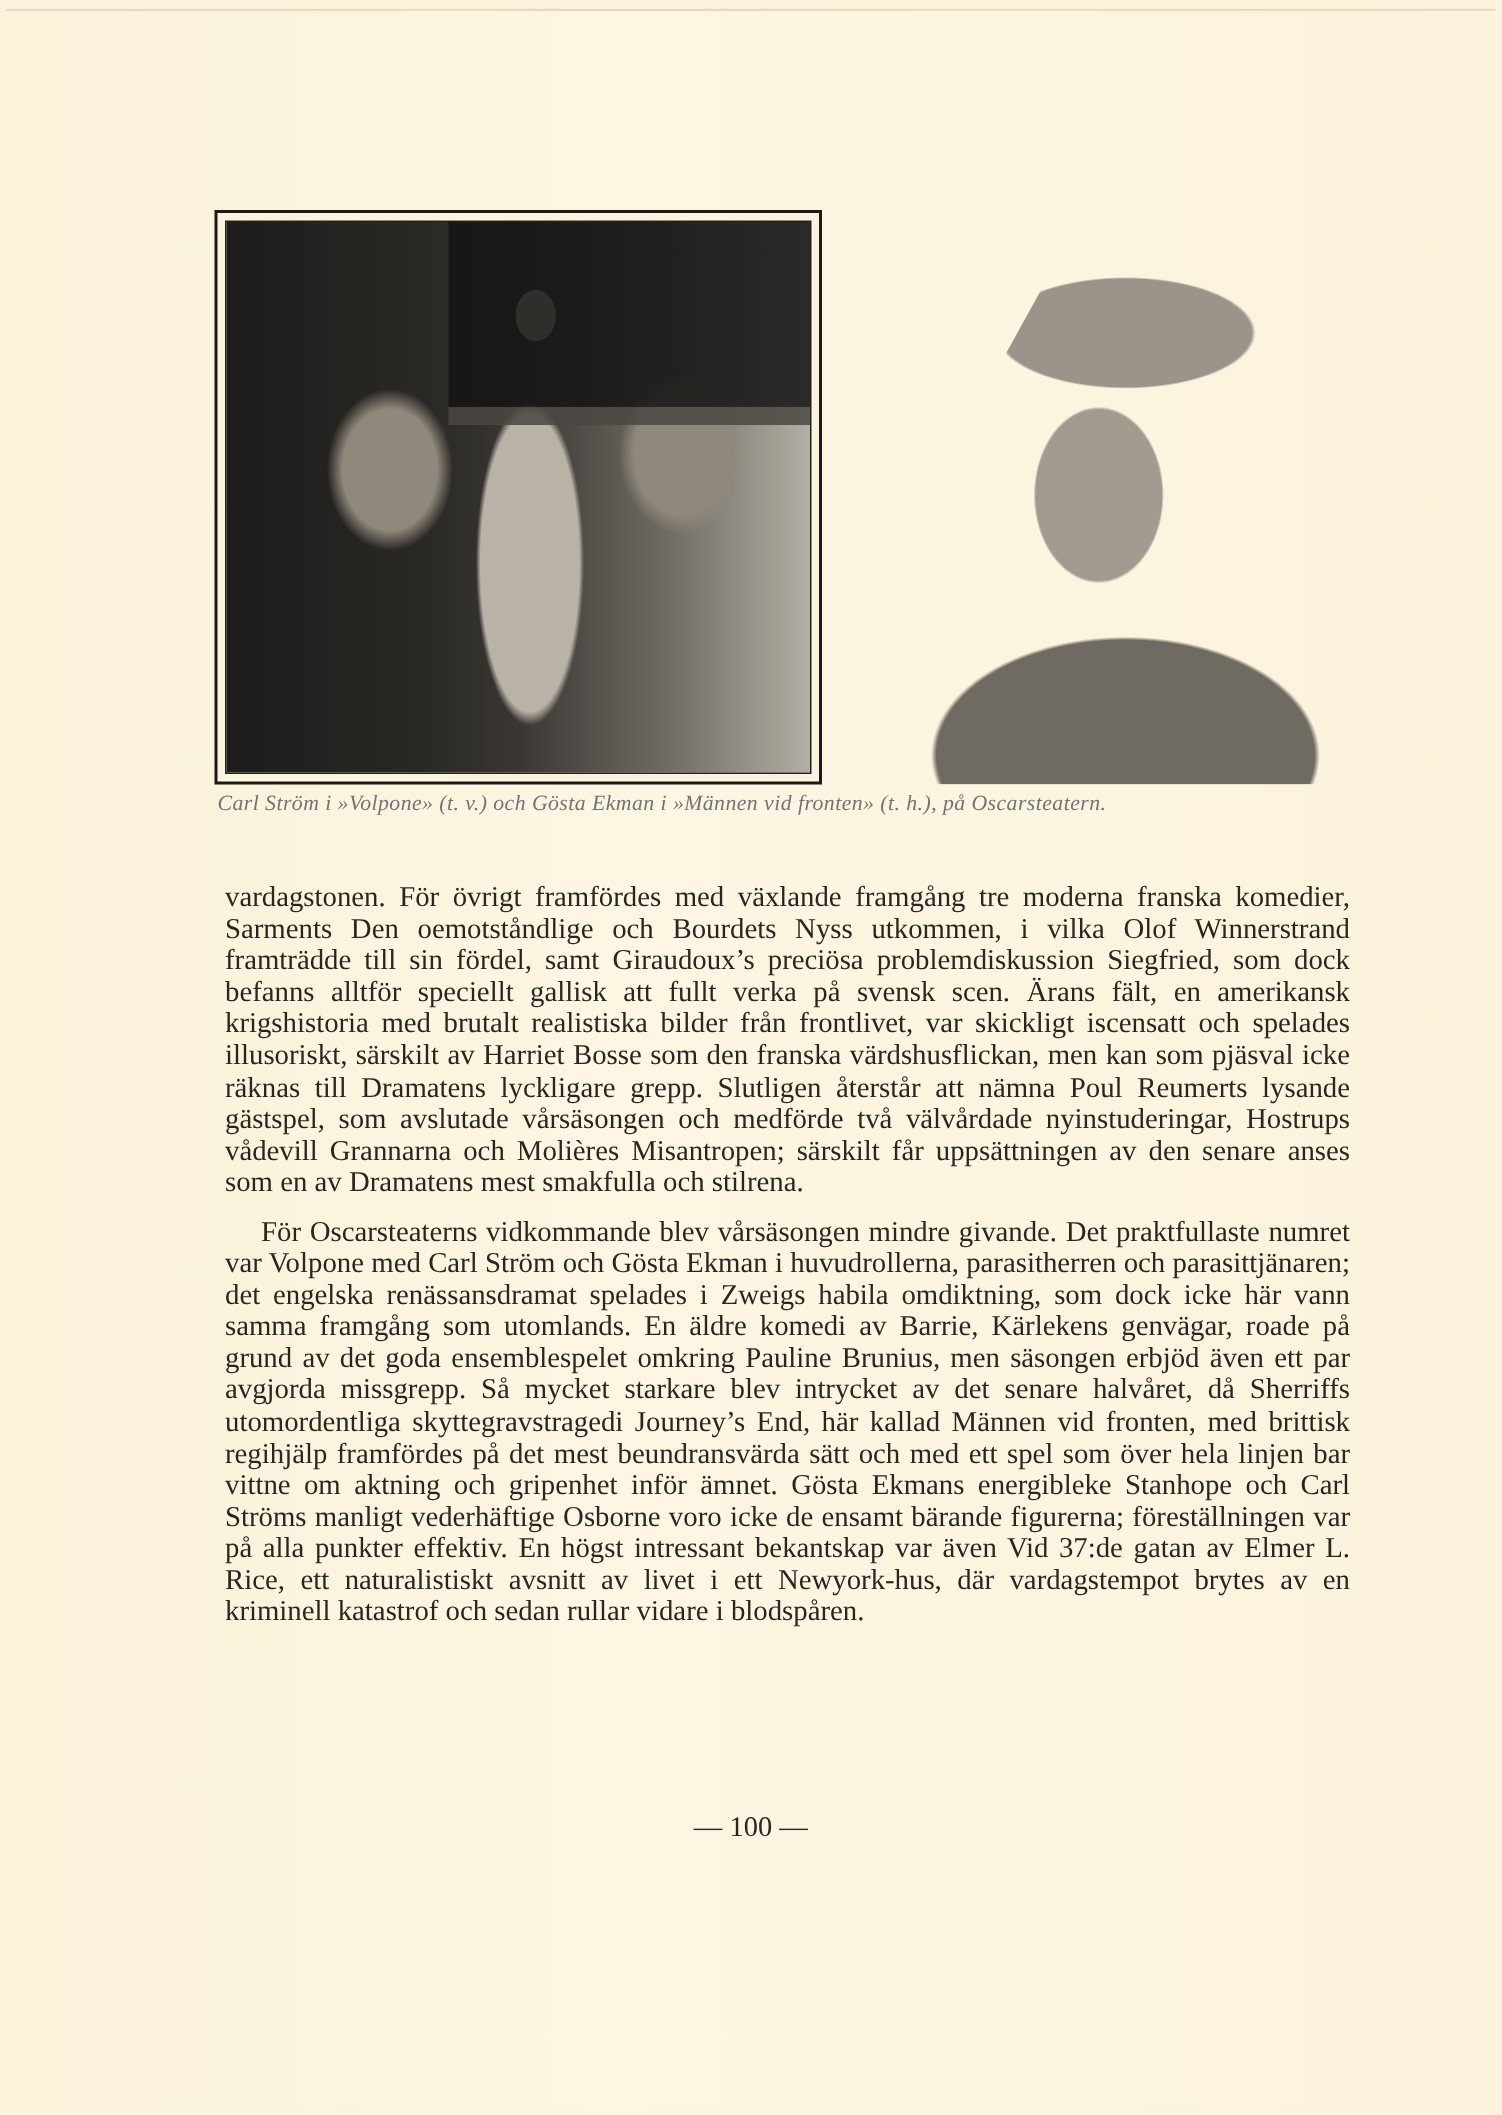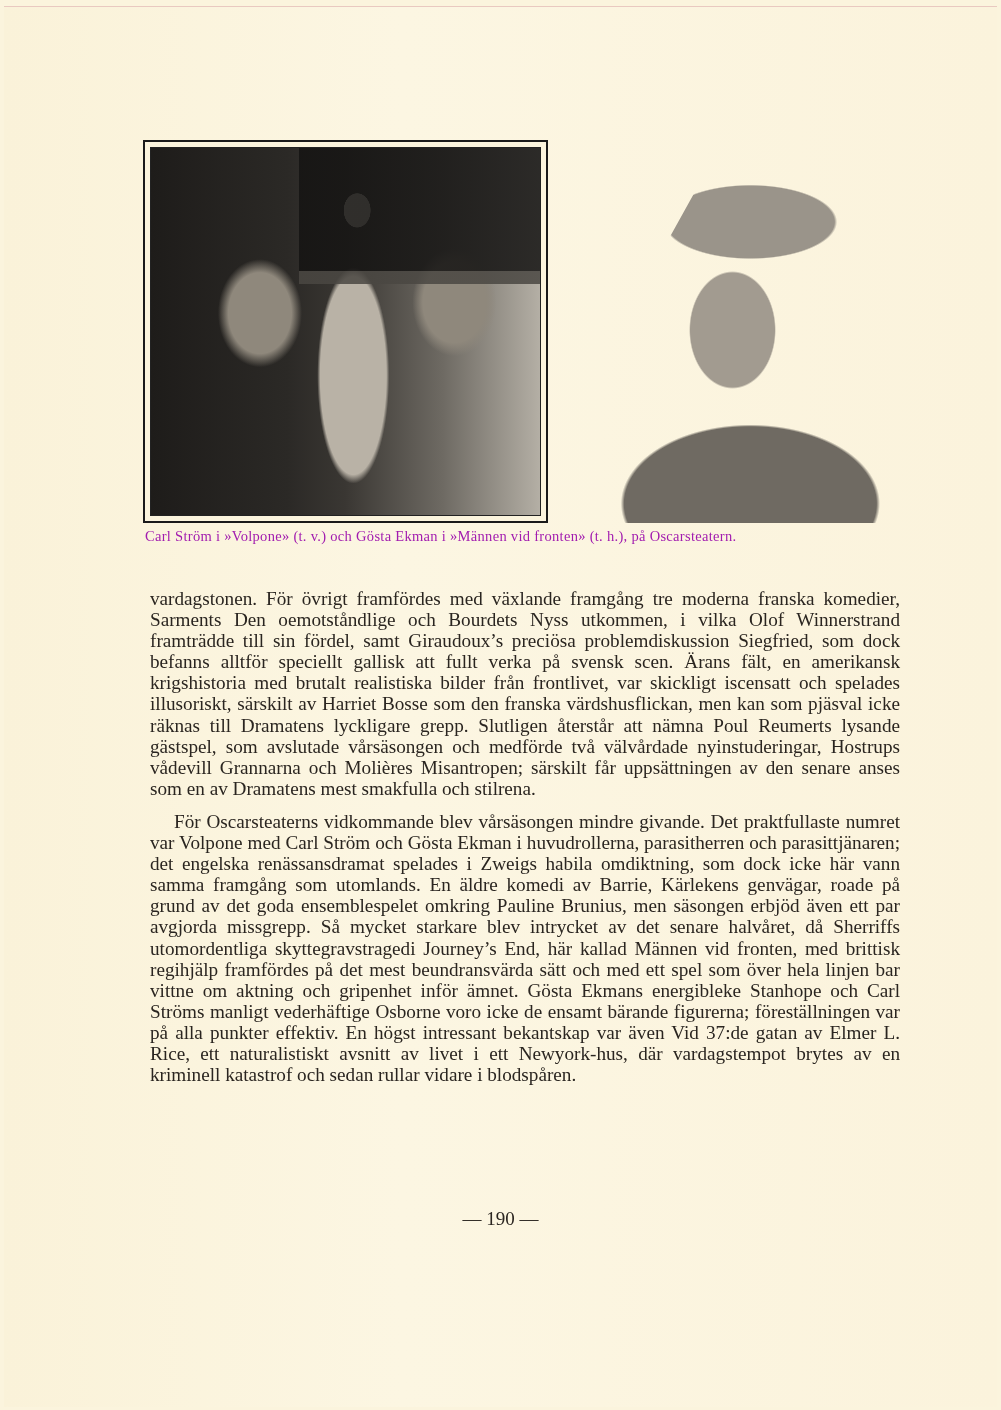--- a/index.html
+++ b/index.html
@@ -39,22 +39,22 @@
     position: absolute; left: 550px; top: 130px; width: 357px; height: 386px;
     background:
       radial-gradient(ellipse 140px 60px at 55% 22%, #9a948a 0 60%, transparent 62%),
       radial-gradient(ellipse 70px 95px at 50% 50%, #a29b90 0 60%, transparent 62%),
       radial-gradient(ellipse 180px 110px at 55% 95%, #6f6a62 0 70%, transparent 72%),
       transparent;
     clip-path: polygon(30% 30%, 45% 5%, 70% 3%, 85% 15%, 98% 22%, 80% 32%, 78% 55%, 85% 75%, 98% 88%, 100% 100%, 0% 100%, 0% 85%, 15% 70%, 28% 58%, 10% 40%);
   }
   .caption {
     position: absolute; left: 145px; top: 528px; width: 770px;
-    font-size: 14.5px; letter-spacing: .3px;
-    color: #a21caf;
+    font-style: italic; font-size: 14.5px; letter-spacing: .3px;
+    color: #737373;
   }
   .body-text {
     position: absolute; left: 138px; top: 576px; width: 774px;
     font-size: 19.2px; line-height: 21.1px; text-align: justify;
     color: #2a2520;
   }
   .body-text p { margin: 12px; text-align-last: left; }
   .body-text p + p { text-indent: 24px; }
   .folio {
     position: absolute; left: 0; width: 1001px; top: 1208px; text-align: center;
@@ -71,13 +71,13 @@
   <div class="photo-right"></div>
 </div>
 
 <div class="caption">Carl Ström i »Volpone» (t. v.) och Gösta Ekman i »Männen vid fronten» (t. h.), på Oscarsteatern.</div>
 
 <div class="body-text">
   <p>vardagstonen. För övrigt framfördes med växlande framgång tre moderna franska komedier, Sarments Den oemotståndlige och Bourdets Nyss utkommen, i vilka Olof Winnerstrand framträdde till sin fördel, samt Giraudoux’s preciösa problemdiskussion Siegfried, som dock befanns alltför speciellt gallisk att fullt verka på svensk scen. Ärans fält, en amerikansk krigshistoria med brutalt realistiska bilder från frontlivet, var skickligt iscensatt och spelades illusoriskt, särskilt av Harriet Bosse som den franska värdshusflickan, men kan som pjäsval icke räknas till Dramatens lyckligare grepp. Slutligen återstår att nämna Poul Reumerts lysande gästspel, som avslutade vårsäsongen och medförde två välvårdade nyinstuderingar, Hostrups vådevill Grannarna och Molières Misantropen; särskilt får uppsättningen av den senare anses som en av Dramatens mest smakfulla och stilrena.</p>
   <p>För Oscarsteaterns vidkommande blev vårsäsongen mindre givande. Det praktfullaste numret var Volpone med Carl Ström och Gösta Ekman i huvudrollerna, parasitherren och parasittjänaren; det engelska renässansdramat spelades i Zweigs habila omdiktning, som dock icke här vann samma framgång som utomlands. En äldre komedi av Barrie, Kärlekens genvägar, roade på grund av det goda ensemblespelet omkring Pauline Brunius, men säsongen erbjöd även ett par avgjorda missgrepp. Så mycket starkare blev intrycket av det senare halvåret, då Sherriffs utomordentliga skyttegravstragedi Journey’s End, här kallad Männen vid fronten, med brittisk regihjälp framfördes på det mest beundransvärda sätt och med ett spel som över hela linjen bar vittne om aktning och gripenhet inför ämnet. Gösta Ekmans energibleke Stanhope och Carl Ströms manligt vederhäftige Osborne voro icke de ensamt bärande figurerna; föreställningen var på alla punkter effektiv. En högst intressant bekantskap var även Vid 37:de gatan av Elmer L. Rice, ett naturalistiskt avsnitt av livet i ett Newyork-hus, där vardagstempot brytes av en kriminell katastrof och sedan rullar vidare i blodspåren.</p>
 </div>
 
-<div class="folio">— 190 —</div>
+<div class="folio">— 100 —</div>
 
 </body></html>

